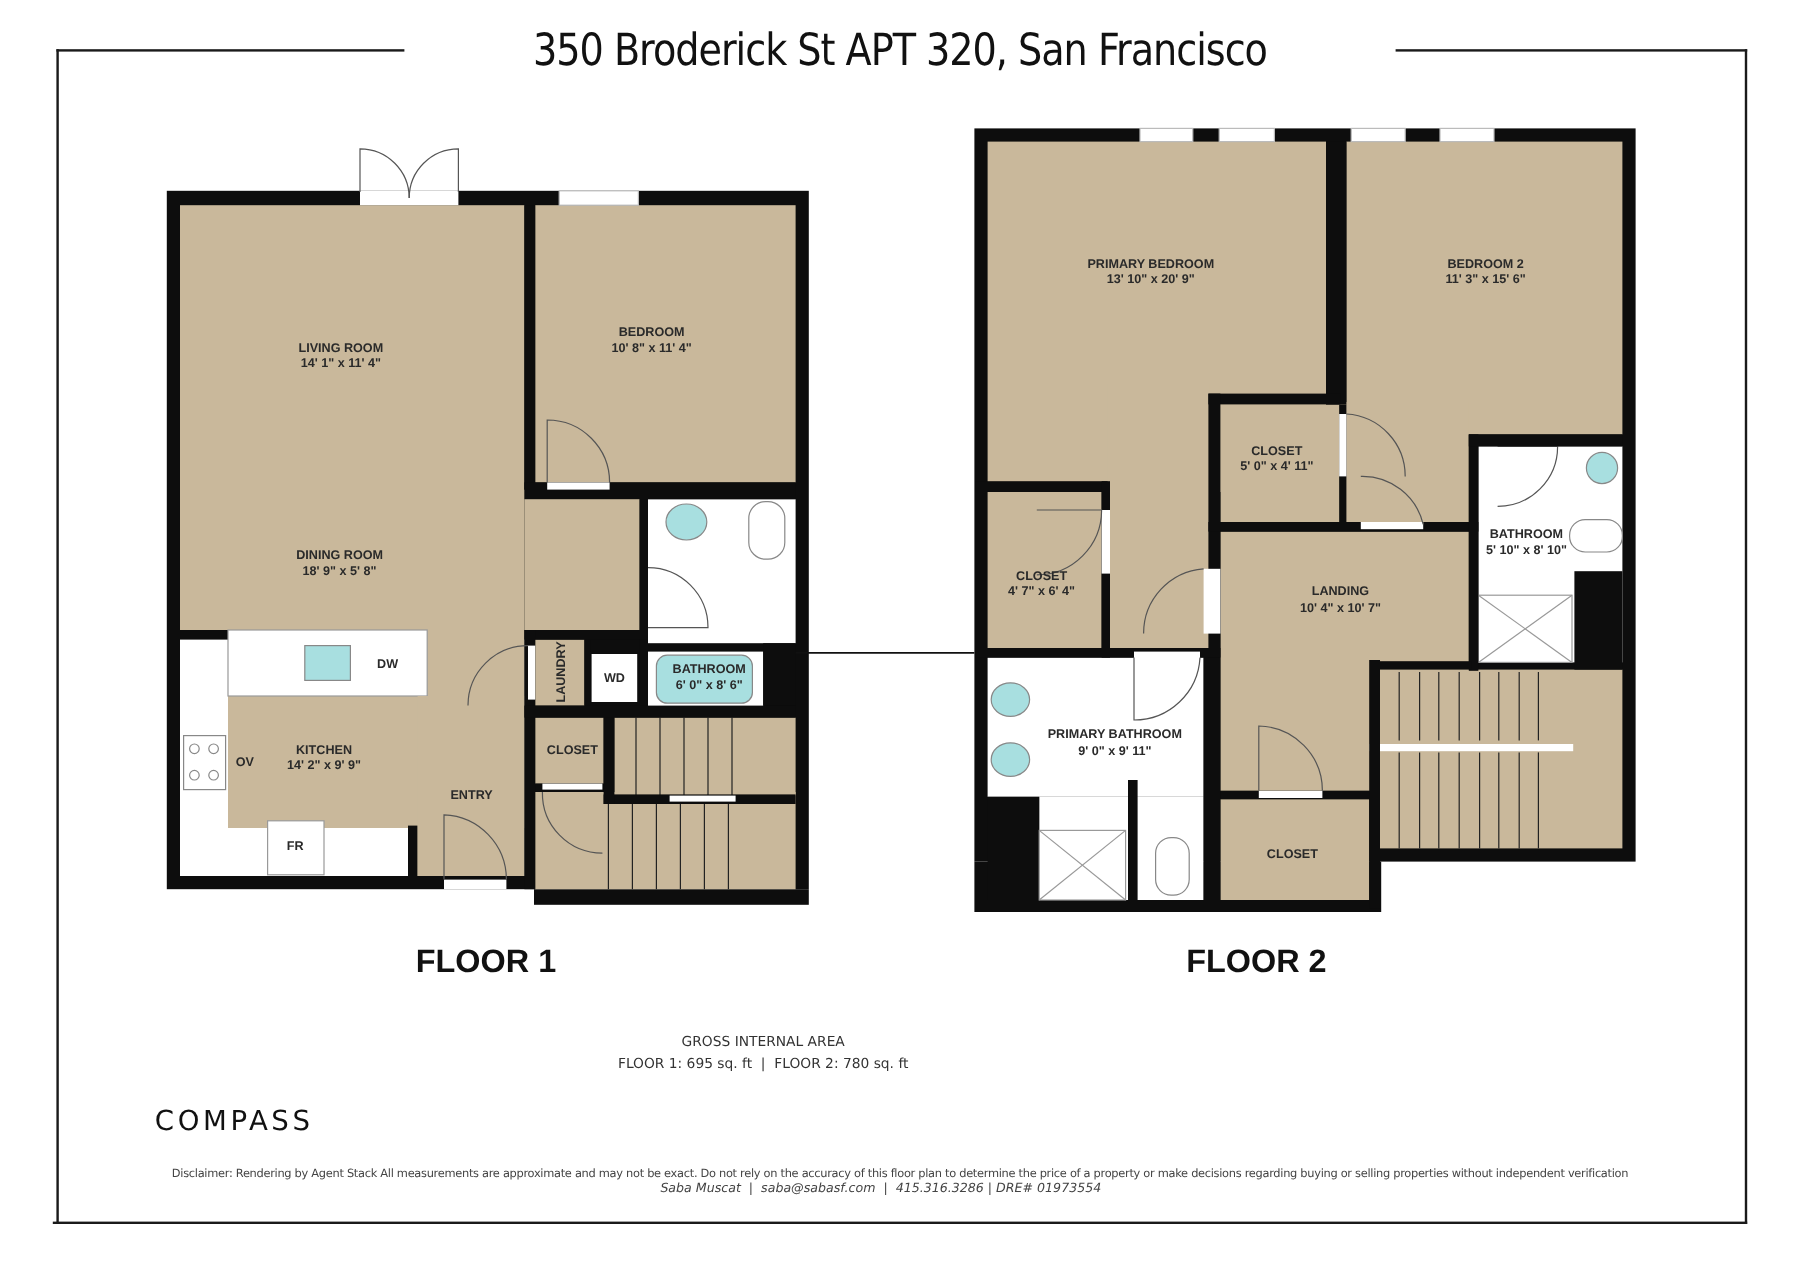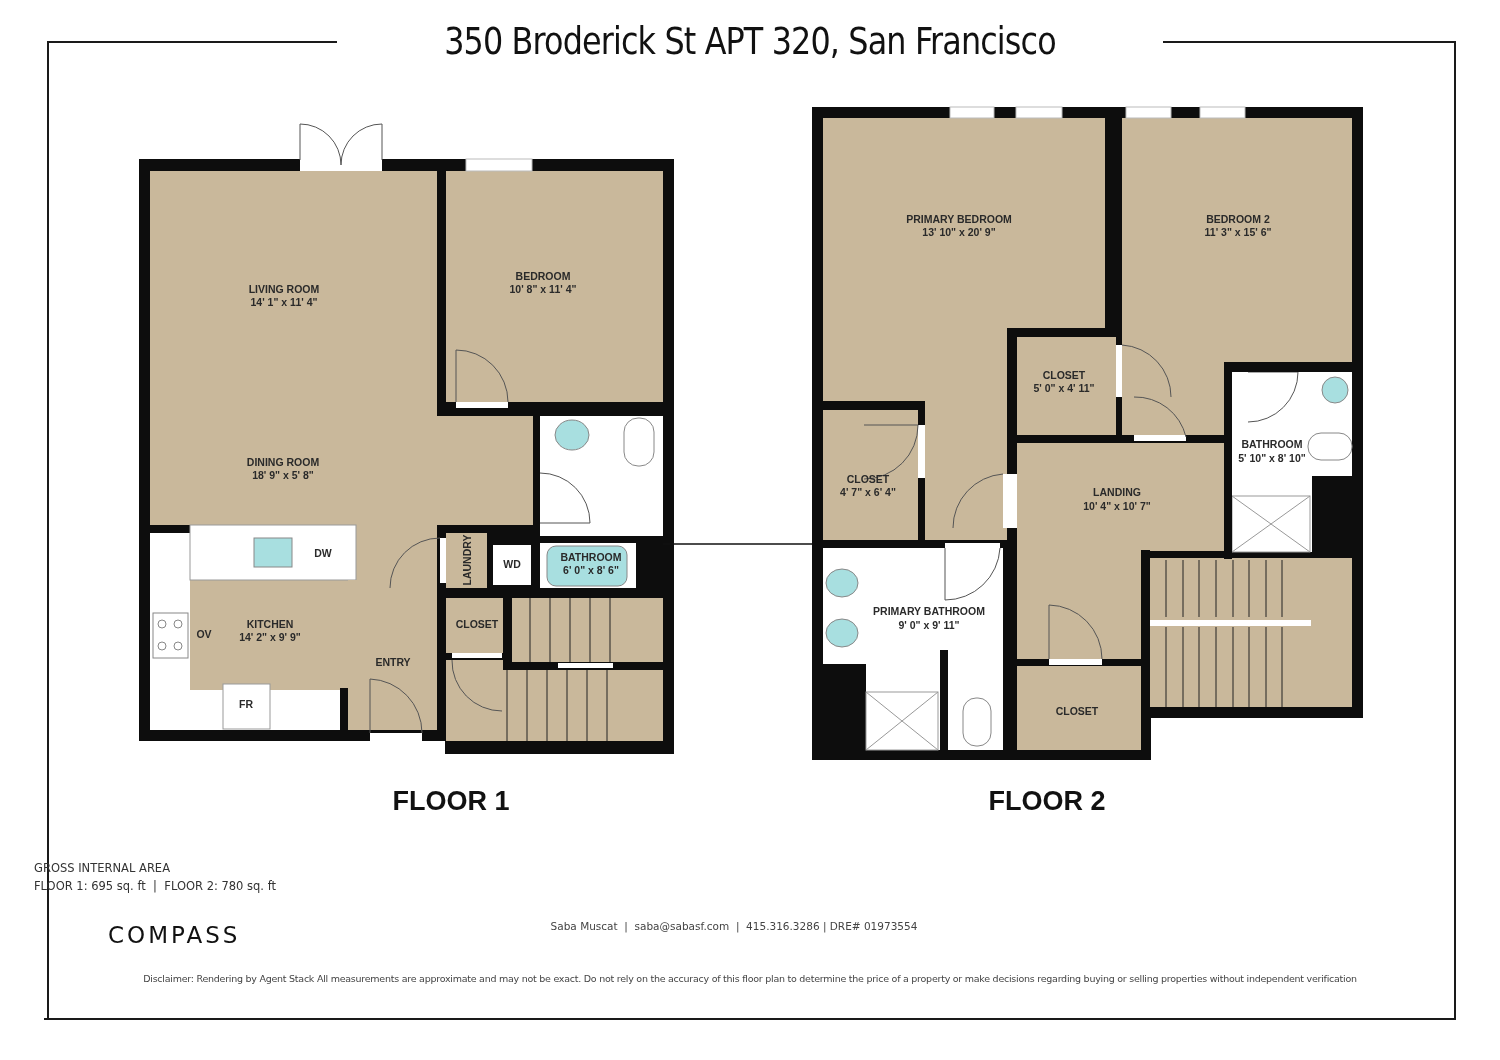--- a/index.html
+++ b/index.html
@@ -6,24 +6,24 @@
   body { width: 1500px; height: 1060px; position: relative; overflow: hidden; font-family: "Liberation Sans", sans-serif; color: #1a1a1a; }
   .frame-line { position: absolute; background: #1a1a1a; }
   .title {
     position: absolute; left: 0; width: 1500px; top: 20px; text-align: center;
     font-family: "DejaVu Sans", sans-serif; font-size: 37px; letter-spacing: -1px;
     transform: scaleX(0.86); transform-origin: center; color: #111;
   }
   svg.plan { position: absolute; left: 0; top: 0; }
   .room-label { font-family: "Liberation Sans", sans-serif; font-weight: bold; font-size: 10.5px; fill: #2a2a2a; text-anchor: middle; }
   .floor-label { position: absolute; font-family: "Liberation Sans", sans-serif; font-weight: bold; font-size: 27px; color: #111; transform: translateX(-50%); }
-  .area-block { position: absolute; left: 0; width: 1272px; top: 859px; font-family: "DejaVu Sans", sans-serif; font-size: 11.5px; line-height: 18px; color: #333; padding-left: 34px; }
-  .contact { position: absolute; left: 0; width: 1468px; top: 920px; text-align: center; font-family: "DejaVu Sans", sans-serif; font-size: 10.5px; color: #444; }
+  .area-block { position: absolute; left: 0; width: 1272px; top: 859px; text-align: center; font-family: "DejaVu Sans", sans-serif; font-size: 11.5px; line-height: 18px; color: #333; }
+  .contact { position: absolute; left: 0; width: 1468px; top: 984px; text-align: center; font-family: "DejaVu Sans", sans-serif; font-size: 10.5px; color: #444; font-style: italic; }
   .disclaimer { position: absolute; left: 0; width: 1500px; top: 973px; text-align: center; font-family: "DejaVu Sans", sans-serif; font-size: 9.5px; color: #444; letter-spacing: -0.25px; }
-  .logo { position: absolute; left: 108px; top: 922px; font-family: "DejaVu Sans", sans-serif; font-size: 23px; letter-spacing: 3px; color: #111; }
+  .logo { position: absolute; left: 129px; top: 922px; font-family: "DejaVu Sans", sans-serif; font-size: 23px; letter-spacing: 3px; color: #111; }
 </style>
 </head>
 <body>
 
 <div class="frame-line" style="left:47px;top:41px;width:290px;height:2px;"></div>
 <div class="frame-line" style="left:1163px;top:41px;width:293px;height:2px;"></div>
 <div class="frame-line" style="left:47px;top:41px;width:2px;height:979px;"></div>
 <div class="frame-line" style="left:1454px;top:41px;width:2px;height:979px;"></div>
 <div class="frame-line" style="left:44px;top:1018px;width:1412px;height:2px;"></div>
 
@@ -235,21 +235,21 @@
     <text class="room-label" x="1272" y="448">BATHROOM</text>
     <text class="room-label" x="1272" y="462">5' 10" x 8' 10"</text>
     <text class="room-label" x="1117" y="496">LANDING</text>
     <text class="room-label" x="1117" y="510">10' 4" x 10' 7"</text>
     <text class="room-label" x="929" y="615">PRIMARY BATHROOM</text>
     <text class="room-label" x="929" y="629">9' 0" x 9' 11"</text>
     <text class="room-label" x="1077" y="715">CLOSET</text>
   </g>
 </svg>
 
-<div class="floor-label" style="left:405px;top:786px;margin-left:46px;">FLOOR 1</div>
+<div class="floor-label" style="left:405px;top:786px;">FLOOR 1</div>
 <div class="floor-label" style="left:1047px;top:786px;">FLOOR 2</div>
 
 <div class="area-block">
   <div>GROSS INTERNAL AREA</div>
   <div style="white-space:pre;">FLOOR 1: 695 sq. ft  |  FLOOR 2: 780 sq. ft</div>
 </div>
 
 <div class="logo">COMPASS</div>
 <div class="contact" style="white-space:pre;">Saba Muscat  |  saba@sabasf.com  |  415.316.3286 | DRE# 01973554</div>
 <div class="disclaimer">Disclaimer: Rendering by Agent Stack All measurements are approximate and may not be exact. Do not rely on the accuracy of this floor plan to determine the price of a property or make decisions regarding buying or selling properties without independent verification</div>

